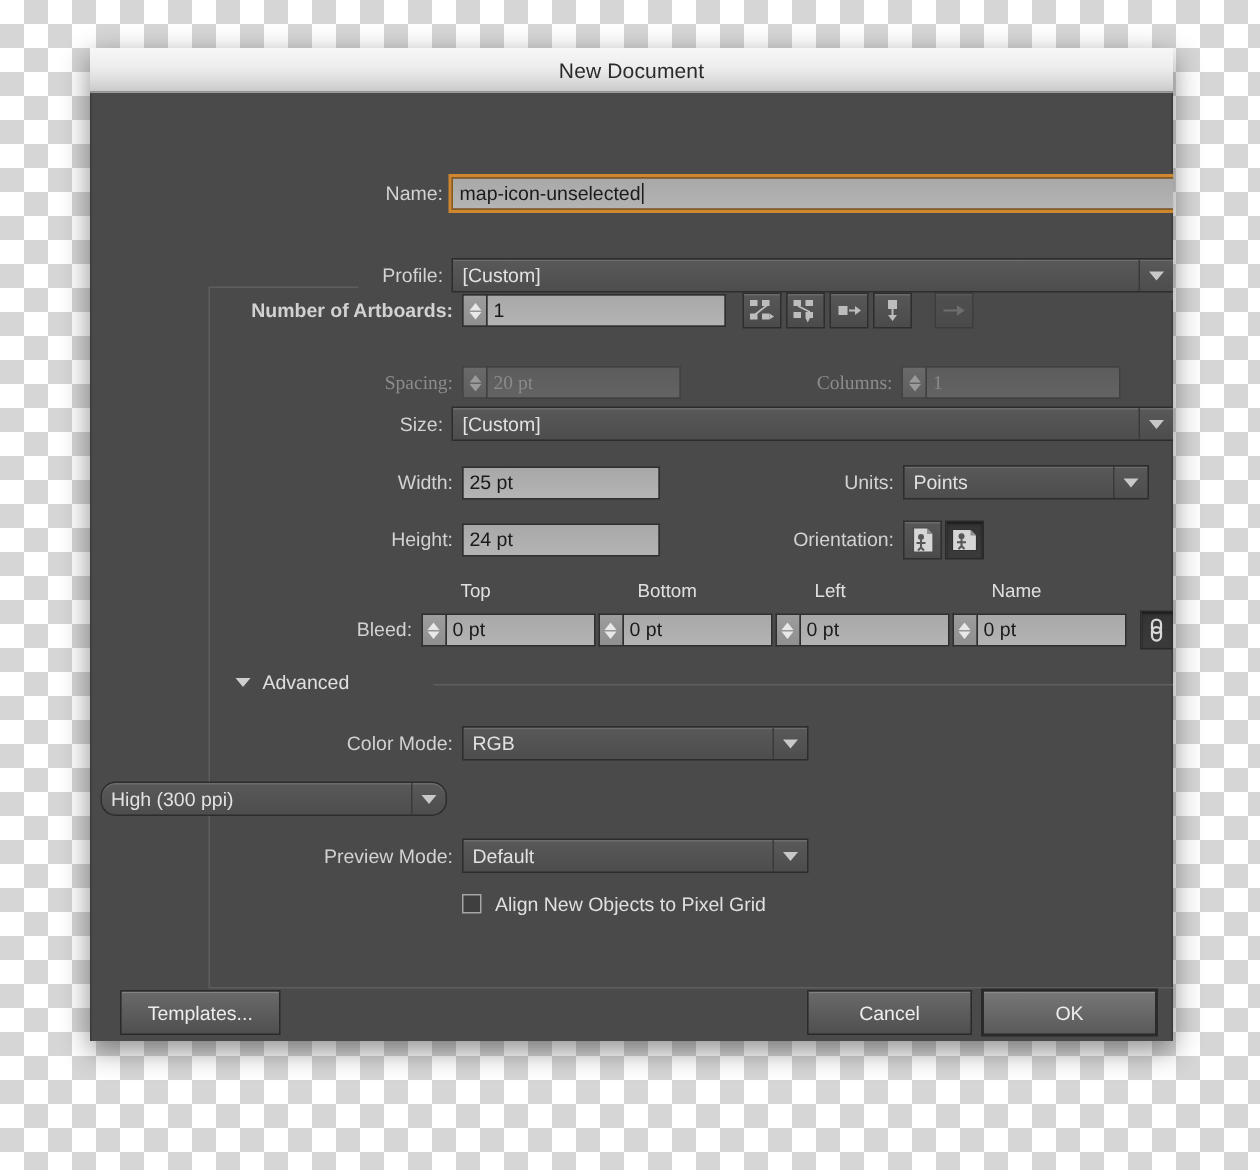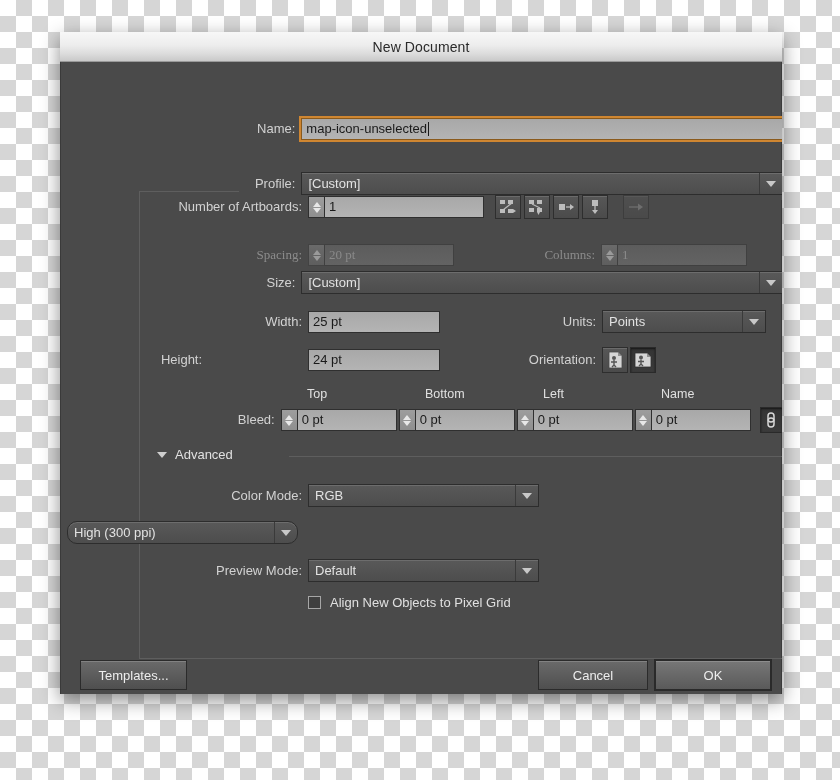--- a/index.html
+++ b/index.html
@@ -210,21 +210,21 @@
       <div class="label" style="width:241px;">Profile:</div>
       <div class="combo" style="margin-left:6px;width:495px;">
         <span class="val">[Custom]</span>
         <span class="arrowbox">
             <span class="caret-down"></span>
           </span>
       </div>
     </div>
 
     <div class="row" style="left:0;top:133px;width:722px;">
-      <div class="label" style="width:241px;">Number of Artboards:</div>
+      <div class="label" style="width:241px;font-weight:bold;">Number of Artboards:</div>
       <div class="spin-wrap" style="margin-left:6px;">
         <div class="stepper">
           <span class="up"></span>
           <span class="dn"></span>
         </div>
         <div class="textfield" style="width:160px;">
           <span>1</span>
         </div>
       </div>
 
@@ -314,21 +314,21 @@
       <div class="label" style="width:108px;margin-left:48px;">Units:</div>
       <div class="combo" style="margin-left:6px;width:164px;">
         <span class="val">Points</span>
         <span class="arrowbox">
             <span class="caret-down"></span>
           </span>
       </div>
     </div>
 
     <div class="row" style="left:0;top:285px;width:722px;">
-      <div class="label" style="width:241px;text-align:center;">Height:</div>
+      <div class="label" style="width:241px;">Height:</div>
       <div class="textfield" style="margin-left:6px;width:132px;">
         <span>24 pt</span>
       </div>
       <div class="label" style="width:152px;margin-left:4px;">Orientation:</div>
       <div style="display:flex;gap:2px;margin-left:6px;">
         <div class="iconbtn" style="width:26px;height:26px;">
           <svg width="16" height="18" viewBox="0 0 16 18" aria-hidden="true">
             <path d="M2 1 h9 l4 4 v12 h-13 z" fill="#d6d6d6" stroke="#4a4a4a" stroke-width="0.8"></path>
             <path d="M11 1 v4 h4" fill="#8f8f8f"></path>
             <circle cx="7" cy="7" r="2" fill="#565656"></circle>

